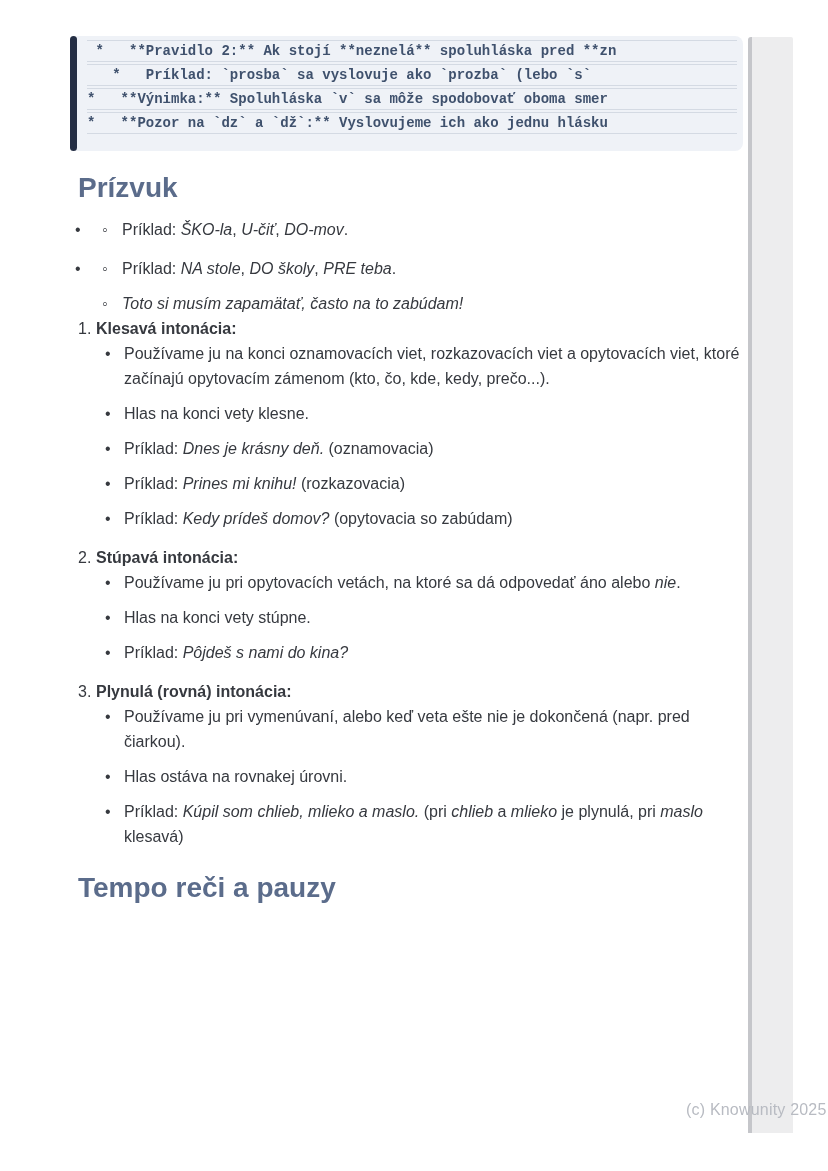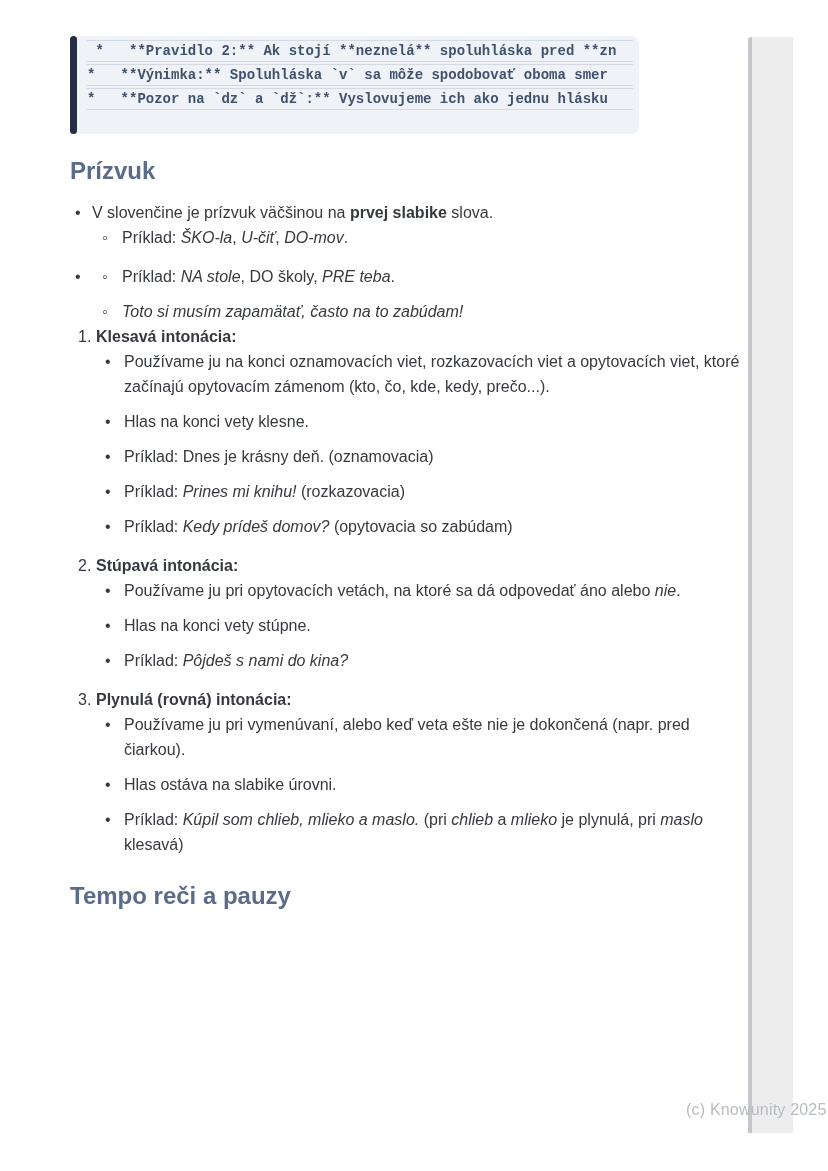--- a/index.html
+++ b/index.html
@@ -9,45 +9,45 @@
     font-family:"Liberation Sans", sans-serif;
     color:var(--body,#36393f);
     -webkit-font-smoothing:antialiased;
   }
   .content{
     position:absolute;left:70px;top:36px;width:676px;
     font-size:16px;line-height:25px;
   }
   
   .code-block{
-    position:relative;width:569px;box-sizing:border-box;
+    position:relative;width:673px;box-sizing:border-box;
     background:var(--code-bg,#eff2f7);
     border-radius:8px;
     padding:4px 6px 8px 17px;
   }
   .code-bar{
     position:absolute;left:0;top:0;bottom:0;width:7px;
     background:var(--code-bar,#242e44);
     border-radius:4px;
   }
   .code-line{
     font-family:"Liberation Mono", monospace;
     font-size:14px;line-height:18px;font-weight:700;
     color:var(--code-text,#3f516d);
     white-space:pre;overflow:hidden;
     border-top:1px solid var(--code-line,#d4dae3);
     border-bottom:1px solid var(--code-line,#d4dae3);
     padding:1px 0;margin-bottom:2px;
   }
-  .code-line:last-child{margin-bottom:16px;}
+  .code-line:last-child{margin-bottom:9px;}
   
   h2{
-    font-size:24px;line-height:30px;font-weight:700;
+    font-size:28px;line-height:30px;font-weight:700;
     color:var(--heading,#5b6c8b);
-    margin:22px 0 14px 0;
+    margin:22px 0 14px 8px;
   }
   #tempo-section h2{margin-top:24px;}
   p.intro{margin:0 0 14px 0;}
   
   .li{display:flex;margin-bottom:10px;}
   .li.top{margin-bottom:14px;}
   .li.num{margin-bottom:14px;}
   .li.num:last-child, .li.top:last-child{margin-bottom:0;}
   .li-body{flex:1;min-width:0;}
   .marker{flex:none;box-sizing:border-box;}
@@ -76,50 +76,50 @@
 <body>
 
 <div class="page">
 
   <div class="content">
 
     <div class="code-block">
       <div class="code-bar"></div>
       <div class="code-lines" id="code-lines">
           <div class="code-line"> *   **Pravidlo 2:** Ak stojí **neznelá** spoluhláska pred **zn</div>
+          <div class="code-line">   *   Príklad: `prosba` sa vyslovuje ako `prozba` (lebo `s`</div>
           <div class="code-line">*   **Výnimka:** Spoluhláska `v` sa môže spodobovať oboma smer</div>
           <div class="code-line">*   **Pozor na `dz` a `dž`:** Vyslovujeme ich ako jednu hlásku</div>
         </div>
     </div>
 
     <section id="prizvuk-section">
       <h2>Prízvuk</h2>
       <div id="prizvuk-list">
           <div class="li top">
             <span class="marker">•</span>
             <div class="li-body">
-              <div class="li-line"><span>V slovenčine je prízvuk väčšinou na </span><span style="font-weight: 700;">prvej slabike</span><span> slova.</span></div>
               <div class="sublist">
                 <div class="li sub">
                   <span class="marker">◦</span>
                   <div class="li-body">
                     <div class="li-line"><span>Príklad: </span><span style="font-style: italic;">ŠKO-la</span><span>, </span><span style="font-style: italic;">U-čiť</span><span>, </span><span style="font-style: italic;">DO-mov</span><span>.</span></div>
                   </div>
                 </div>
               </div>
             </div>
           </div>
           <div class="li top">
             <span class="marker">•</span>
             <div class="li-body">
               <div class="sublist">
                 <div class="li sub">
                   <span class="marker">◦</span>
                   <div class="li-body">
-                    <div class="li-line"><span>Príklad: </span><span style="font-style: italic;">NA stole</span><span>, </span><span style="">DO školy</span><span>, </span><span style="font-style: italic;">PRE teba</span><span>.</span></div>
+                    <div class="li-line"><span>Príklad: </span><span style="font-style: italic;">NA stole</span><span>, </span><span style="font-style: italic;">DO školy</span><span>, </span><span style="font-style: italic;">PRE teba</span><span>.</span></div>
                   </div>
                 </div>
                 <div class="li sub">
                   <span class="marker">◦</span>
                   <div class="li-body">
                     <div class="li-line"><span style="font-style: italic;">Toto si musím zapamätať, často na to zabúdam!</span></div>
                   </div>
                 </div>
               </div>
             </div>
@@ -142,21 +142,21 @@
                 </div>
                 <div class="li subb">
                   <span class="marker">•</span>
                   <div class="li-body">
                     <div class="li-line"><span>Hlas na konci vety klesne.</span></div>
                   </div>
                 </div>
                 <div class="li subb">
                   <span class="marker">•</span>
                   <div class="li-body">
-                    <div class="li-line"><span>Príklad: </span><span style="">Dnes je krásny deň.</span><span> (oznamovacia)</span></div>
+                    <div class="li-line"><span>Príklad: </span><span style="font-style: italic;">Dnes je krásny deň.</span><span> (oznamovacia)</span></div>
                   </div>
                 </div>
                 <div class="li subb">
                   <span class="marker">•</span>
                   <div class="li-body">
                     <div class="li-line"><span>Príklad: </span><span style="font-style: italic;">Prines mi knihu!</span><span> (rozkazovacia)</span></div>
                   </div>
                 </div>
                 <div class="li subb">
                   <span class="marker">•</span>
@@ -200,21 +200,21 @@
               <div class="sublist">
                 <div class="li subb">
                   <span class="marker">•</span>
                   <div class="li-body">
                     <div class="li-line"><span>Používame ju pri vymenúvaní, alebo keď veta ešte nie je dokončená (napr. pred čiarkou).</span></div>
                   </div>
                 </div>
                 <div class="li subb">
                   <span class="marker">•</span>
                   <div class="li-body">
-                    <div class="li-line"><span>Hlas ostáva na slabike úrovni.</span></div>
+                    <div class="li-line"><span>Hlas ostáva na rovnakej úrovni.</span></div>
                   </div>
                 </div>
                 <div class="li subb">
                   <span class="marker">•</span>
                   <div class="li-body">
                     <div class="li-line"><span>Príklad: </span><span style="font-style: italic;">Kúpil som chlieb, mlieko a maslo.</span><span> (pri </span><span style="font-style: italic;">chlieb</span><span> a </span><span style="font-style: italic;">mlieko</span><span> je plynulá, pri </span><span style="font-style: italic; margin-top: 14px;">maslo</span><span> klesavá)</span></div>
                   </div>
                 </div>
               </div>
             </div>

